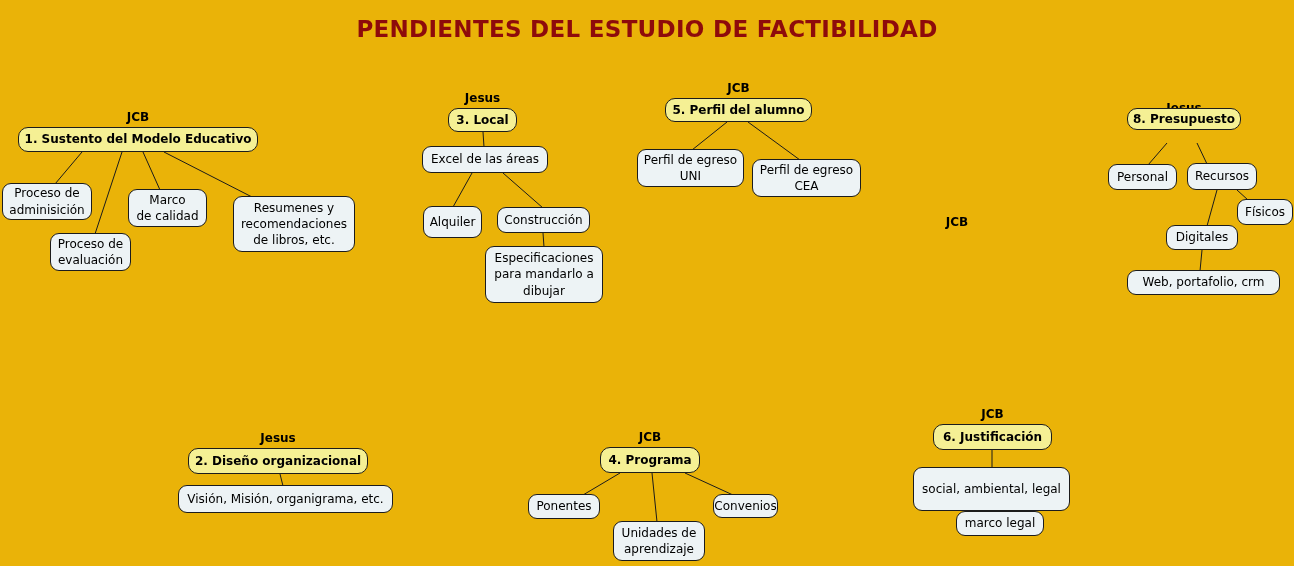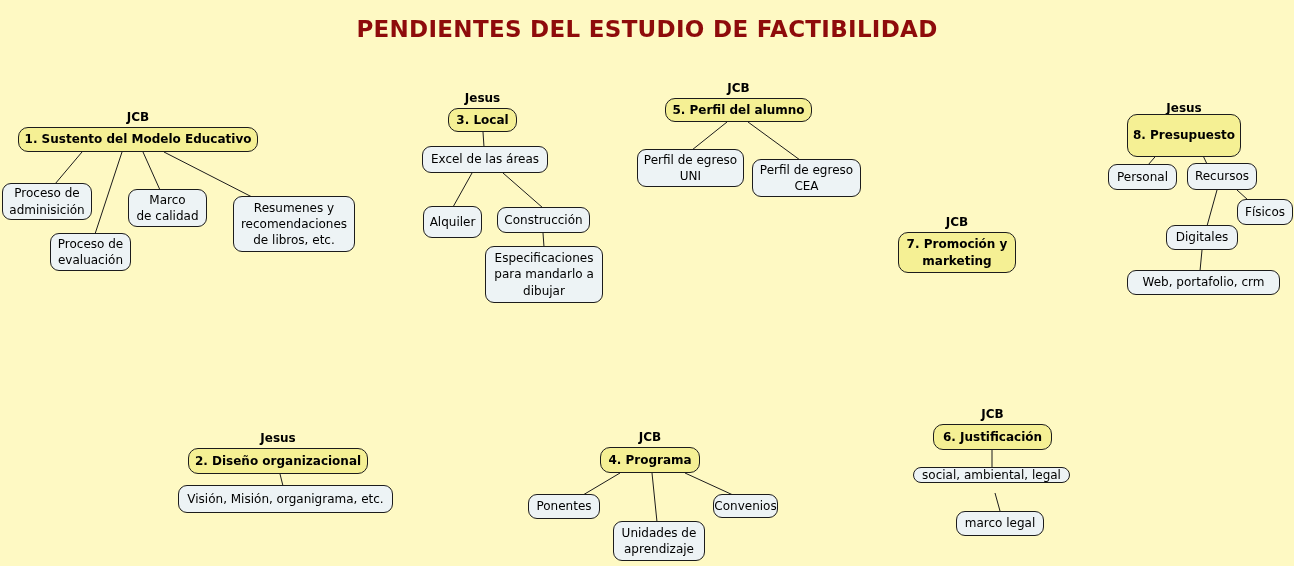--- a/index.html
+++ b/index.html
@@ -1,17 +1,17 @@
 <!DOCTYPE html>
 <html><head>
 <meta charset="utf-8">
 <style>
   html,body{margin:0;padding:0;background:#ffffff;}
   #canvas{
-    position:relative;width:1294px;height:566px;background:#fef9c3;overflow:hidden;
+    position:relative;width:1294px;height:566px;background:#eab308;overflow:hidden;
     font-family:"DejaVu Sans","Liberation Sans",sans-serif;color:#000;
   }
   #title{
     position:absolute;left:0;top:16px;width:100%;text-align:center;
     font-size:23px;font-weight:bold;color:#8e0b0b;letter-spacing:.3px;
   }
   #wires{position:absolute;left:0;top:0;width:1294px;height:566px;}
   .node{
     position:absolute;box-sizing:border-box;
     border:1px solid #1c1c1c;border-radius:9px;
@@ -80,40 +80,38 @@
 dibujar</div>
 
   <div class="owner" style="left:665px;top:81px;width:147px">JCB</div>
   <div class="node topic" style="left:665px;top:98px;width:147px;height:24px">5. Perfil del alumno</div>
   <div class="node item" style="left:637px;top:149px;width:107px;height:38px">Perfil de egreso
 UNI</div>
   <div class="node item" style="left:752px;top:159px;width:109px;height:38px">Perfil de egreso
 CEA</div>
 
   <div class="owner" style="left:898px;top:215px;width:118px">JCB</div>
-  <div class="node topic" style="left:898px;top:232px;width:118px;height:41px">7. Promoción y
-marketing</div>
 
   <div class="owner" style="left:1127px;top:101px;width:114px">Jesus</div>
-  <div class="node topic" style="left:1127px;top:114px;width:114px;height:43px">8. Presupuesto</div>
+  <div class="node topic" style="left:1127px;top:108px;width:114px;height:22px">8. Presupuesto</div>
   <div class="node item" style="left:1108px;top:164px;width:69px;height:26px">Personal</div>
   <div class="node item" style="left:1187px;top:163px;width:70px;height:27px">Recursos</div>
   <div class="node item" style="left:1237px;top:199px;width:56px;height:26px">Físicos</div>
   <div class="node item" style="left:1166px;top:225px;width:72px;height:25px">Digitales</div>
   <div class="node item" style="left:1127px;top:270px;width:153px;height:25px">Web, portafolio, crm</div>
 
   <div class="owner" style="left:188px;top:431px;width:180px">Jesus</div>
   <div class="node topic" style="left:188px;top:448px;width:180px;height:26px">2. Diseño organizacional</div>
   <div class="node item" style="left:178px;top:485px;width:215px;height:28px">Visión, Misión, organigrama, etc.</div>
 
   <div class="owner" style="left:600px;top:430px;width:100px">JCB</div>
   <div class="node topic" style="left:600px;top:447px;width:100px;height:26px">4. Programa</div>
   <div class="node item" style="left:528px;top:494px;width:72px;height:25px">Ponentes</div>
   <div class="node item" style="left:613px;top:521px;width:92px;height:40px">Unidades de
 aprendizaje</div>
   <div class="node item" style="left:713px;top:494px;width:65px;height:24px">Convenios</div>
 
   <div class="owner" style="left:933px;top:407px;width:119px">JCB</div>
   <div class="node topic" style="left:933px;top:424px;width:119px;height:26px">6. Justificación</div>
-  <div class="node item" style="left:913px;top:467px;width:157px;height:16px">social, ambiental, legal</div>
+  <div class="node item" style="left:913px;top:467px;width:157px;height:44px">social, ambiental, legal</div>
   <div class="node item" style="left:956px;top:511px;width:88px;height:25px">marco legal</div>
 
 </div>
 
 </body></html>

